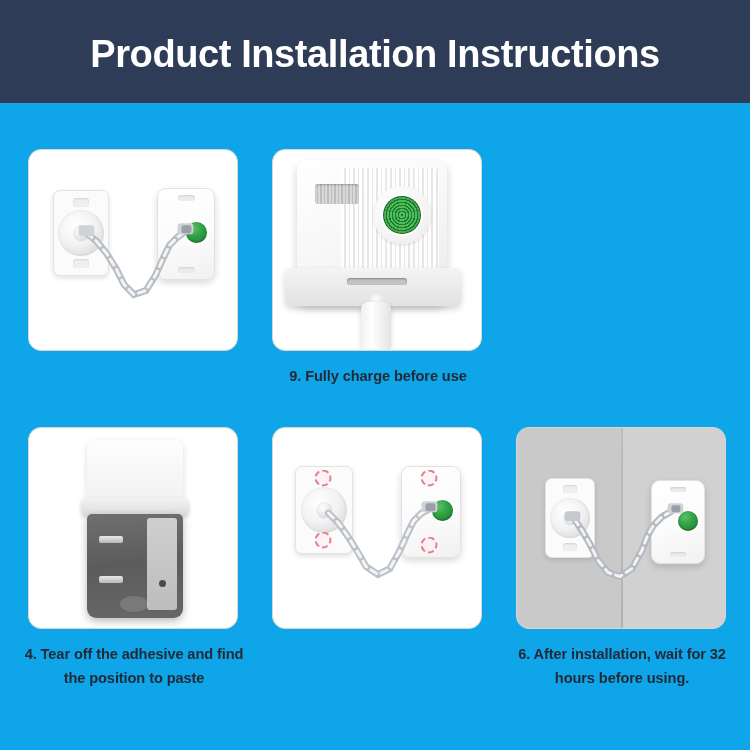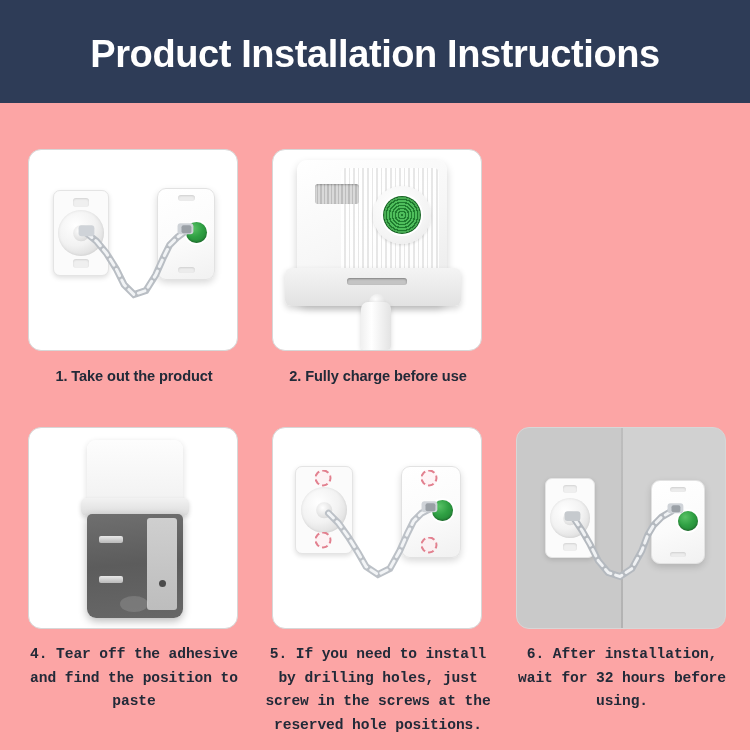--- a/index.html
+++ b/index.html
@@ -10,21 +10,21 @@
     width: 750px;
     height: 750px;
     background: #ffffff;
     font-family: "Liberation Sans", sans-serif;
     overflow: hidden;
   }
   .page {
     position: relative;
     width: 750px;
     height: 750px;
-    background: #fca5a5;
+    background: #0ea5e9;
   }
 
   
   .header {
     position: absolute;
     left: 0; top: 0;
     width: 750px;
     height: 103px;
     background: #2e3c57;
     display: flex;
@@ -73,21 +73,21 @@
 
   .caption {
     margin-top: 14px;
     text-align: center;
     color: #222a38;
     font-size: 14.6px;
     font-weight: bold;
     line-height: 1.62;
     letter-spacing: -0.1px;
   }
-  .caption-wide { width: 228px; margin-left: -8px; font-family: Liberation Mono, monospace; }
+  .caption-wide { width: 228px; margin-left: -8px; }
 
   
   .scene { position: absolute; inset: 0; }
 
   
   .plate {
     position: absolute;
     background: #fbfbfb;
     border: 1px solid #e4e4e4;
     border-radius: 7px;
@@ -375,41 +375,40 @@
 
           <svg class="chain" viewBox="0 0 210 202">
             <path d="M58 84 L68 92 L78 104 L88 120 L96 136 L106 146 L118 142 L128 126 L136 108 L142 96 L150 88 L158 82" fill="none" stroke="#b9bec4" stroke-width="7" stroke-linecap="round"></path>
             <path d="M58 84 L68 92 L78 104 L88 120 L96 136 L106 146 L118 142 L128 126 L136 108 L142 96 L150 88 L158 82" fill="none" stroke="#f1f3f5" stroke-width="3" stroke-linecap="round" stroke-dasharray="7 5"></path>
             <rect x="50" y="76" width="16" height="11" rx="3" fill="#cfd3d8"></rect>
             <rect x="150" y="74" width="16" height="11" rx="3" fill="#cfd3d8"></rect>
             <rect x="154" y="76" width="10" height="8" rx="2" fill="#9aa0a6"></rect>
           </svg>
         </div>
       </div>
-      <div class="caption">1. Take out the product</div>
     </div>
 
     <div class="step step-col-2 step-row-1">
       <div class="card">
         <div class="scene">
           <div class="s2-body">
             <div class="s2-ribs"></div>
             <div class="s2-port"></div>
             <div class="s2-fp-ring">
               <div class="s2-fp"></div>
             </div>
           </div>
           <div class="s2-base">
             <div class="s2-slot"></div>
             <div class="s2-btn"></div>
           </div>
           <div class="s2-cable"></div>
         </div>
       </div>
-      <div class="caption">2. Fully charge before use</div>
+      <div class="caption">9. Fully charge before use</div>
     </div>
 
 
     <div class="step step-col-1 step-row-2">
       <div class="card">
         <div class="scene">
           <div class="s4-liner"></div>
           <div class="s4-lip"></div>
           <div class="s4-pad">
             <div class="s4-strip">
@@ -440,21 +439,20 @@
           <div class="screw-mark" style="left:156px;top:117px;"></div>
 
           <svg class="chain" viewBox="0 0 210 202">
             <path d="M56 86 L66 96 L76 110 L86 126 L94 140 L106 148 L118 142 L128 124 L136 106 L142 94 L150 86 L158 82" fill="none" stroke="#bcc1c7" stroke-width="7" stroke-linecap="round"></path>
             <path d="M56 86 L66 96 L76 110 L86 126 L94 140 L106 148 L118 142 L128 124 L136 106 L142 94 L150 86 L158 82" fill="none" stroke="#f2f4f6" stroke-width="3" stroke-linecap="round" stroke-dasharray="7 5"></path>
             <rect x="150" y="74" width="16" height="11" rx="3" fill="#cfd3d8"></rect>
             <rect x="154" y="76" width="10" height="8" rx="2" fill="#9aa0a6"></rect>
           </svg>
         </div>
       </div>
-      <div class="caption caption-wide">5. If you need to install by drilling holes, just screw in the screws at the reserved hole positions.</div>
     </div>
 
     <div class="step step-col-3 step-row-2">
       <div class="card grey-bg">
         <div class="scene">
           <div class="s6-shade"></div>
           <div class="s6-seam"></div>
 
           <div class="plate" style="left:28px;top:50px;width:48px;height:78px;">
             <div class="plate-slot" style="left:17px;top:6px;width:14px;height:8px;"></div>

